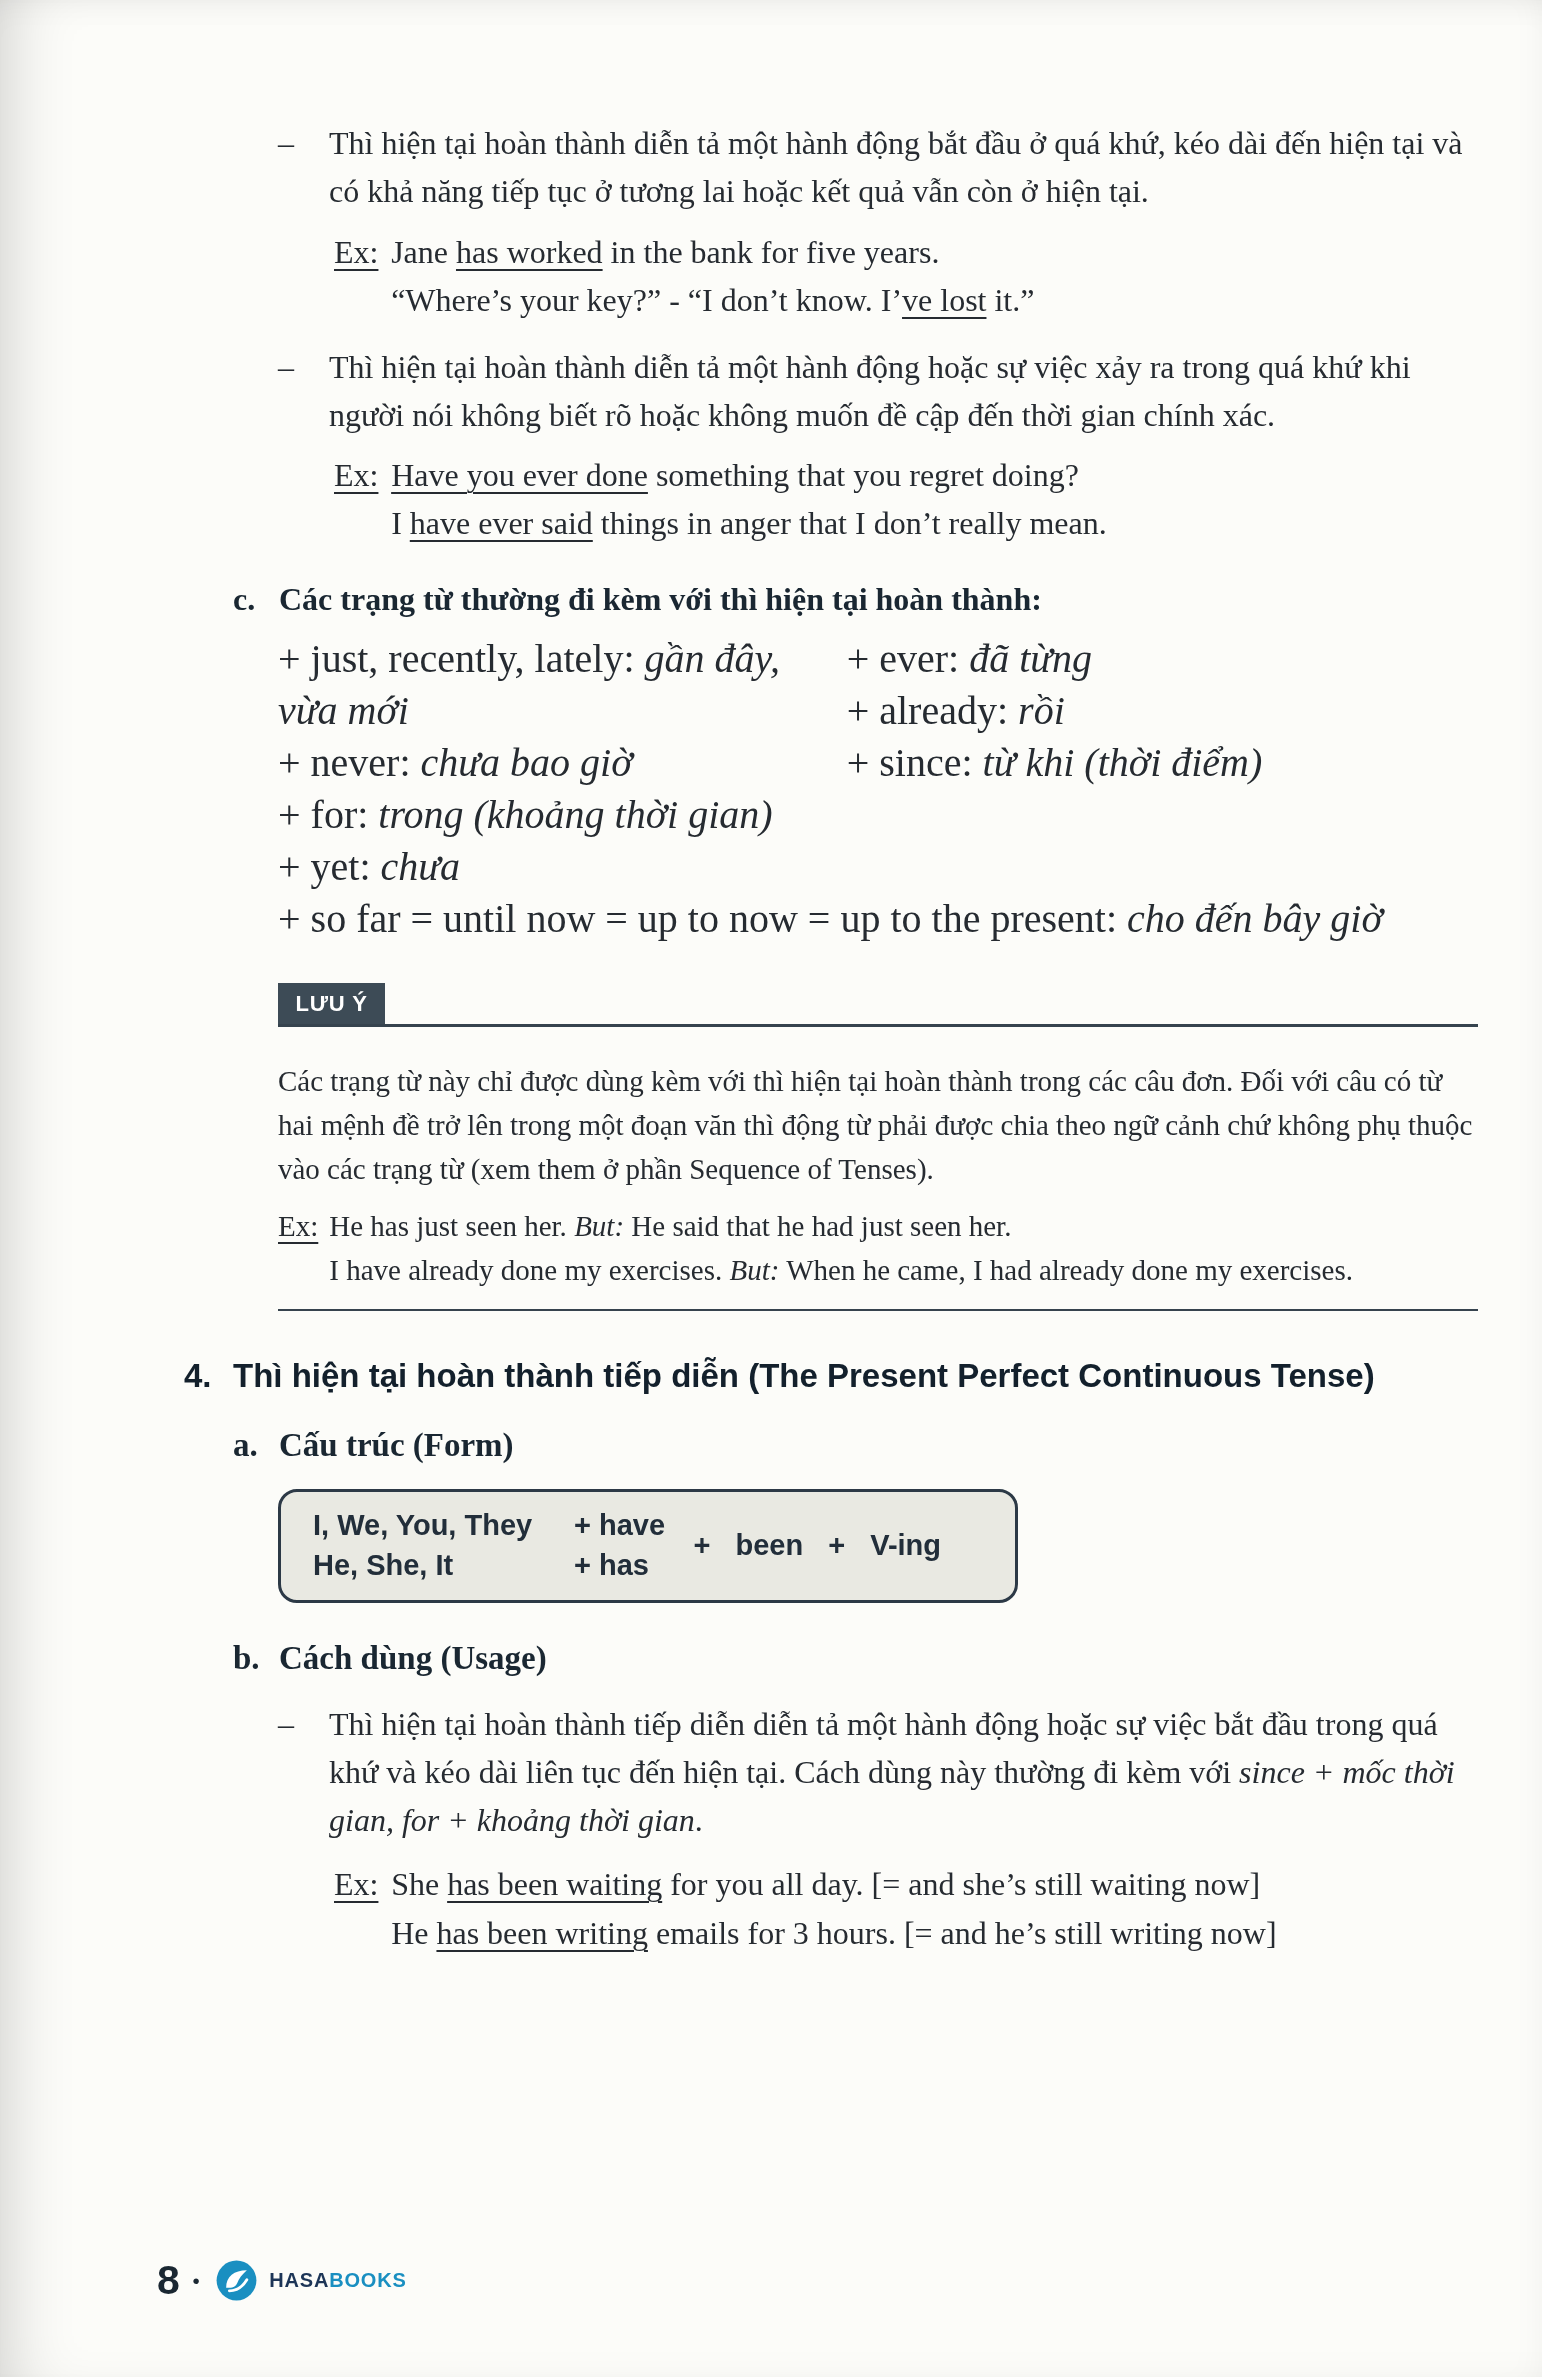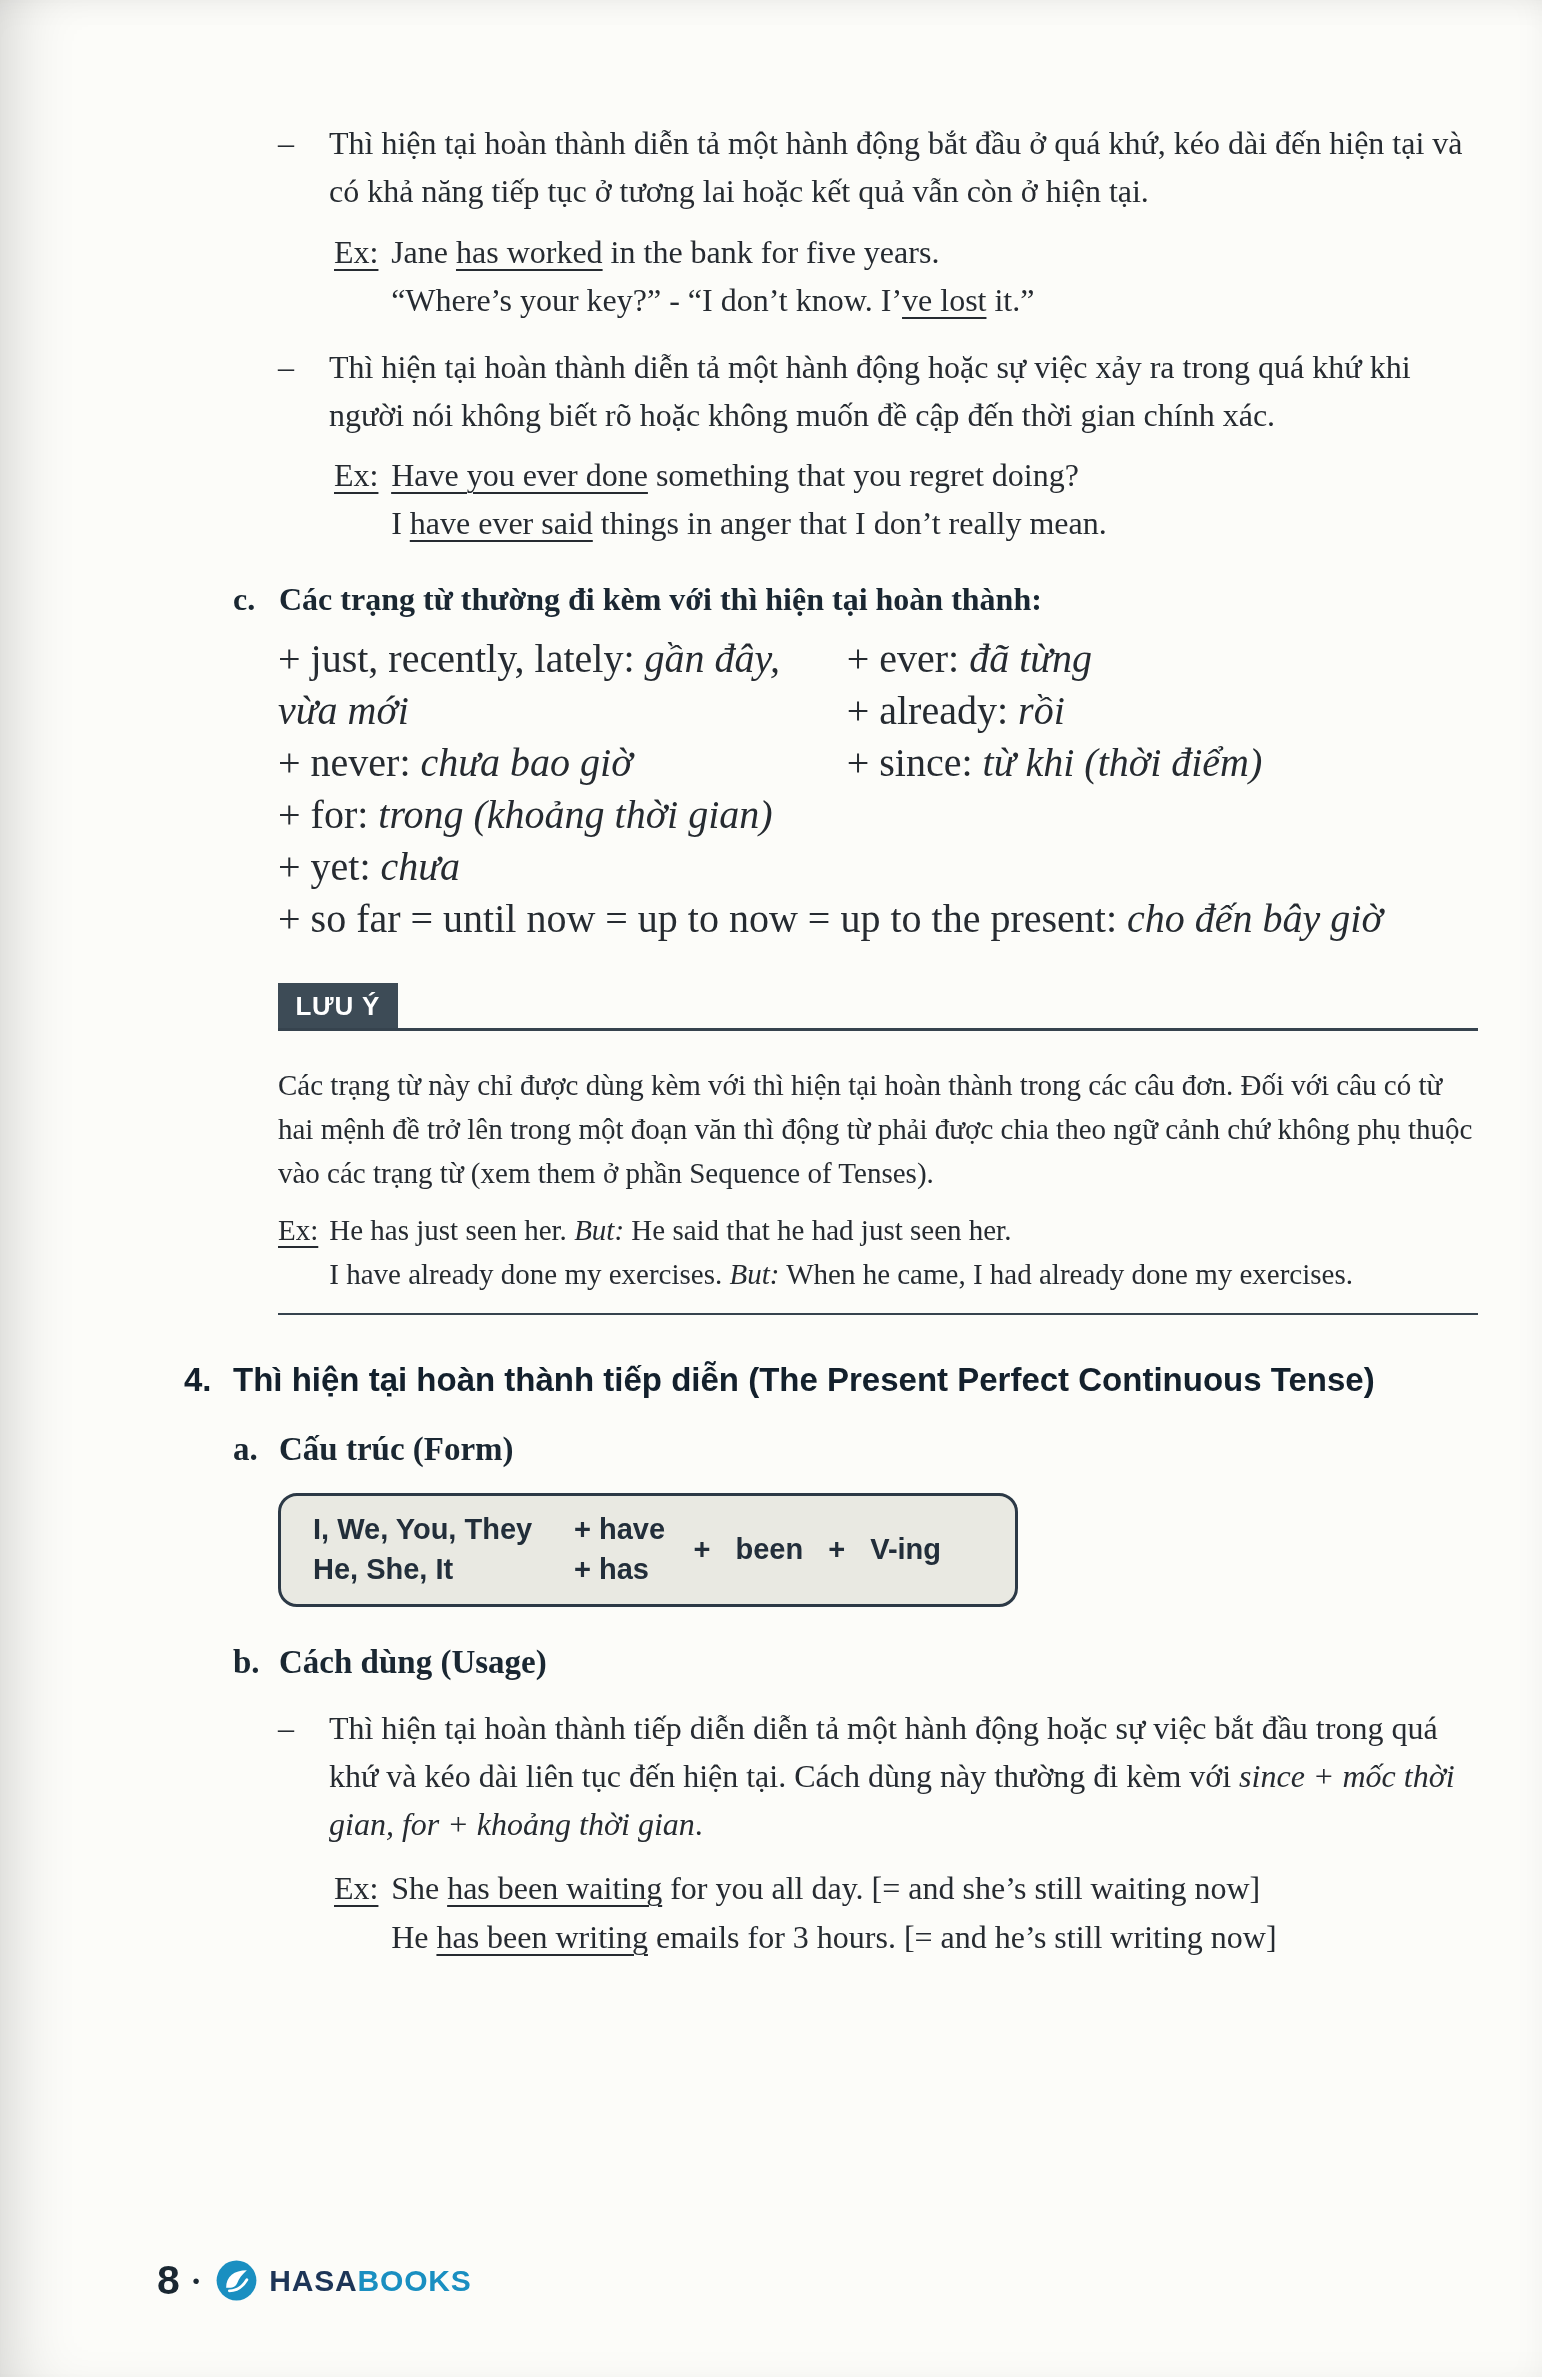--- a/index.html
+++ b/index.html
@@ -33,21 +33,21 @@
   .heading-c .lbl { width:46px; flex:none; }
 
   .adverbs { margin:11px 55px 0 278px; font-size:40px; line-height:52px; }
   .adv-cols { display:flex; }
   .adv-col-left { width:47%; }
   .adv-col-right { flex:1; }
 
   .note { margin:38px 65px 0 278px; }
   .note-head { border-bottom:3.2px solid #36434e; font-size:0; }
   .note-label { display:inline-block; background:#3d4b56; color:#ffffff;
-    font-family:"Liberation Sans", sans-serif; font-weight:bold; font-size:26px;
+    font-family:"Liberation Sans", sans-serif; font-weight:bold; font-size:22px;
     line-height:1; padding:10.3px 17.4px 8.7px; letter-spacing:0.8px; }
   .note-body { margin-top:32px; font-size:29px; line-height:44px; }
   .note-ex { display:flex; margin-top:12.7px; font-size:29px; line-height:44px; }
   .note-ex .ex-label { margin-right:11px; }
   .note-bottom { border-bottom:2.4px solid #36434e; margin-top:17.4px; }
 
   .sec4 { display:flex; margin:43px 55px 0 184px; font-family:"Liberation Sans", sans-serif;
     font-weight:bold; font-size:33px; line-height:44px; color:#13202c; }
   .sec4 .num { width:49px; flex:none; }
 
@@ -62,21 +62,21 @@
   .form-subj { width:261px; flex:none; }
   .form-tail { display:flex; align-items:center; gap:25px; margin-left:28.5px; }
 
   .usage-ex { display:flex; margin:16px 55px 0 334px; font-size:32px; line-height:49px; }
 
   .footer { position:absolute; left:157px; bottom:73px; display:flex; align-items:center; gap:11px;
     font-family:"Liberation Sans", sans-serif; }
   .page-num { font-size:41px; font-weight:bold; color:#1a2732; }
   .dot { font-size:20.6px; color:#1a2732; margin:0 4.7px 0 1.6px; }
   .logo { width:43px; height:43px; display:block; }
-  .brand { font-size:30px; font-weight:bold; letter-spacing:0.8px; display:flex; }
+  .brand { font-size:20px; font-weight:bold; letter-spacing:0.8px; display:flex; }
   .brand-p1 { color:#1d3557; }
   .brand-p2 { color:#1a8fc1; }
 </style>
 </head>
 <body>
 
 <div class="page">
   <div class="content">
 
     <div class="bullet">

